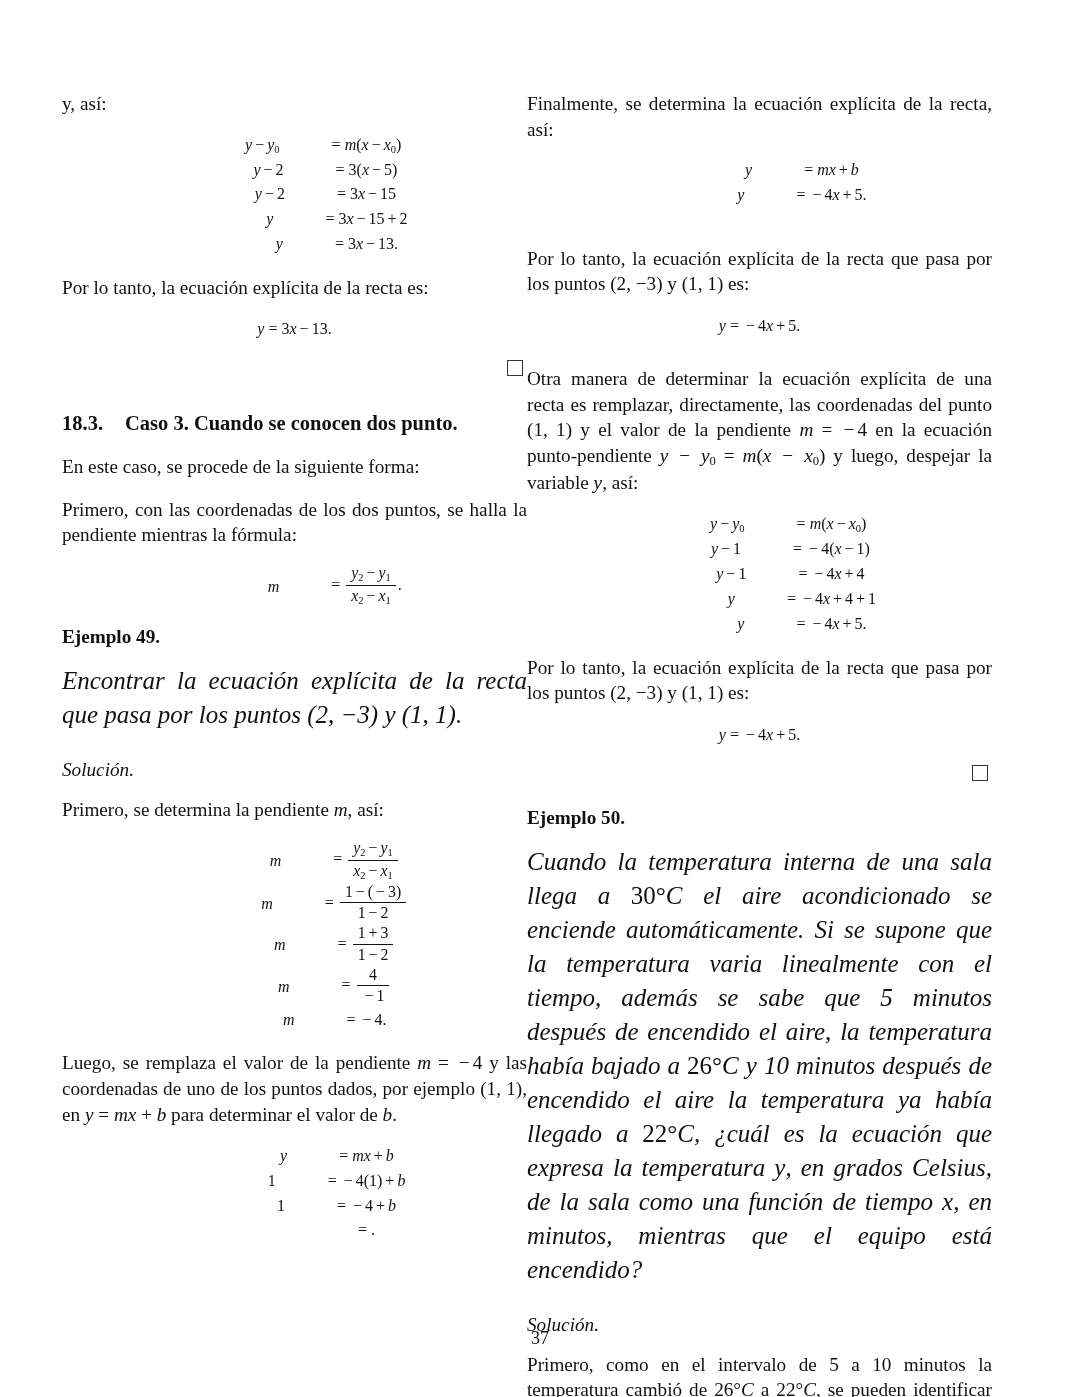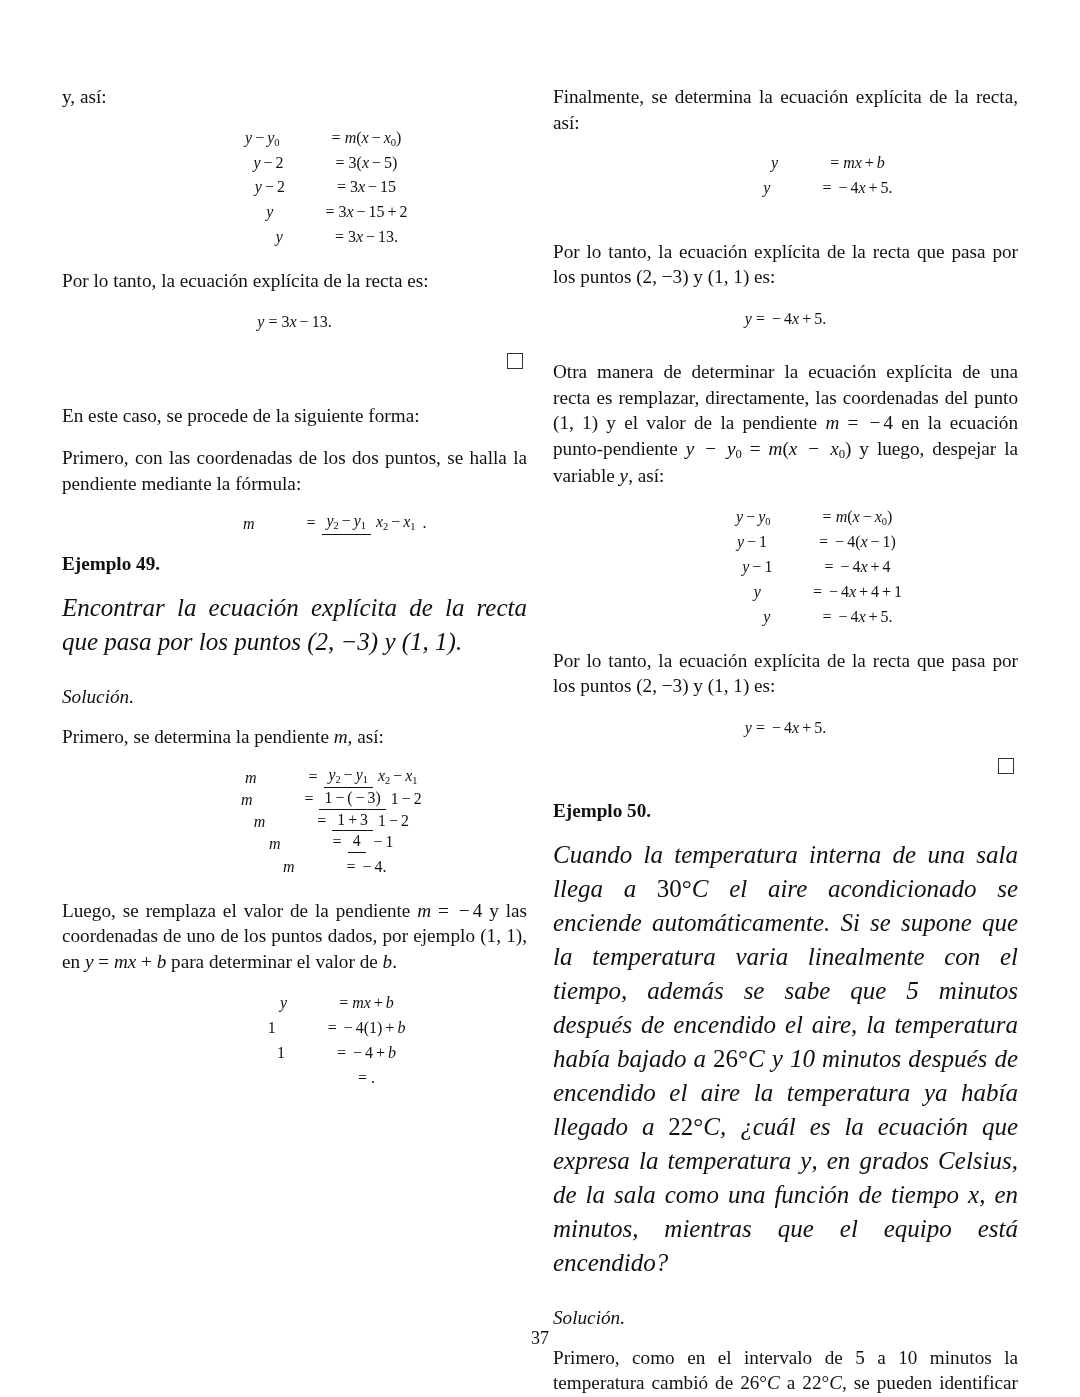--- a/index.html
+++ b/index.html
@@ -19,25 +19,24 @@
   .page {
     position: absolute;
     left: 0; top: 0;
     width: 1080px;
     height: 1397px;
   }
 
   .columns {
     position: absolute;
     left: 62px;
-    top: 84px;
+    top: 91px;
     width: 956px;
     height: 1200px;
     display: flex;
-    gap: 26px;
   }
   .col {
     width: 465px;
     position: relative;
   }
 
   p.body {
     margin: 0 0 17px 0;
     font-size: 19.2px;
     line-height: 1.33;
@@ -83,21 +82,21 @@
   .op { padding: 0 3px; }
   sub {
     font-size: 0.66em;
     vertical-align: -0.26em;
     font-style: italic;
   }
   sub.mn { font-style: normal; }
 
   .frac {
     display: inline-flex;
-    flex-direction: row;
+    flex-direction: column;
     vertical-align: middle;
     text-align: center;
     margin: 0 2px;
     font-size: 0.99em;
     position: relative;
     top: -0.05em;
   }
   .frac > .num {
     padding: 0 5px 1px 5px;
     border-bottom: 1.3px solid #111;
@@ -198,24 +197,27 @@
       <p class="body">Por lo tanto, la ecuación explícita de la recta es:</p>
 
       <div class="math-block">
         <span class="mi">y</span> = <span class="mn">3</span><span class="mi">x</span><span class="op">−</span><span class="mn">13</span>.
       </div>
 
       <div class="qed-wrap mid">
         <span class="qed"></span>
       </div>
 
+      <h2 class="section-head">
+        <span class="num">18.3.</span><span>Caso 3. Cuando se conocen dos punto.</span>
+      </h2>
 
       <p class="body">En este caso, se procede de la siguiente forma:</p>
 
-      <p class="body">Primero, con las coordenadas de los dos puntos, se halla la pendiente mediante la fórmula:</p>
+      <p class="body">Primero, con las coordenadas de los dos puntos, se halla la pendiente mientras la fórmula:</p>
 
       <div class="math-block">
         <span class="eqrow frac-row">
           <span class="lhs"><span class="mi">m</span></span>
           <span class="rhs">=
             <span class="frac">
               <span class="num"><span class="mi">y</span><sub class="mn">2</sub><span class="op">−</span><span class="mi">y</span><sub class="mn">1</sub></span>
               <span class="den"><span class="mi">x</span><sub class="mn">2</sub><span class="op">−</span><span class="mi">x</span><sub class="mn">1</sub></span>
             </span>.
           </span>

